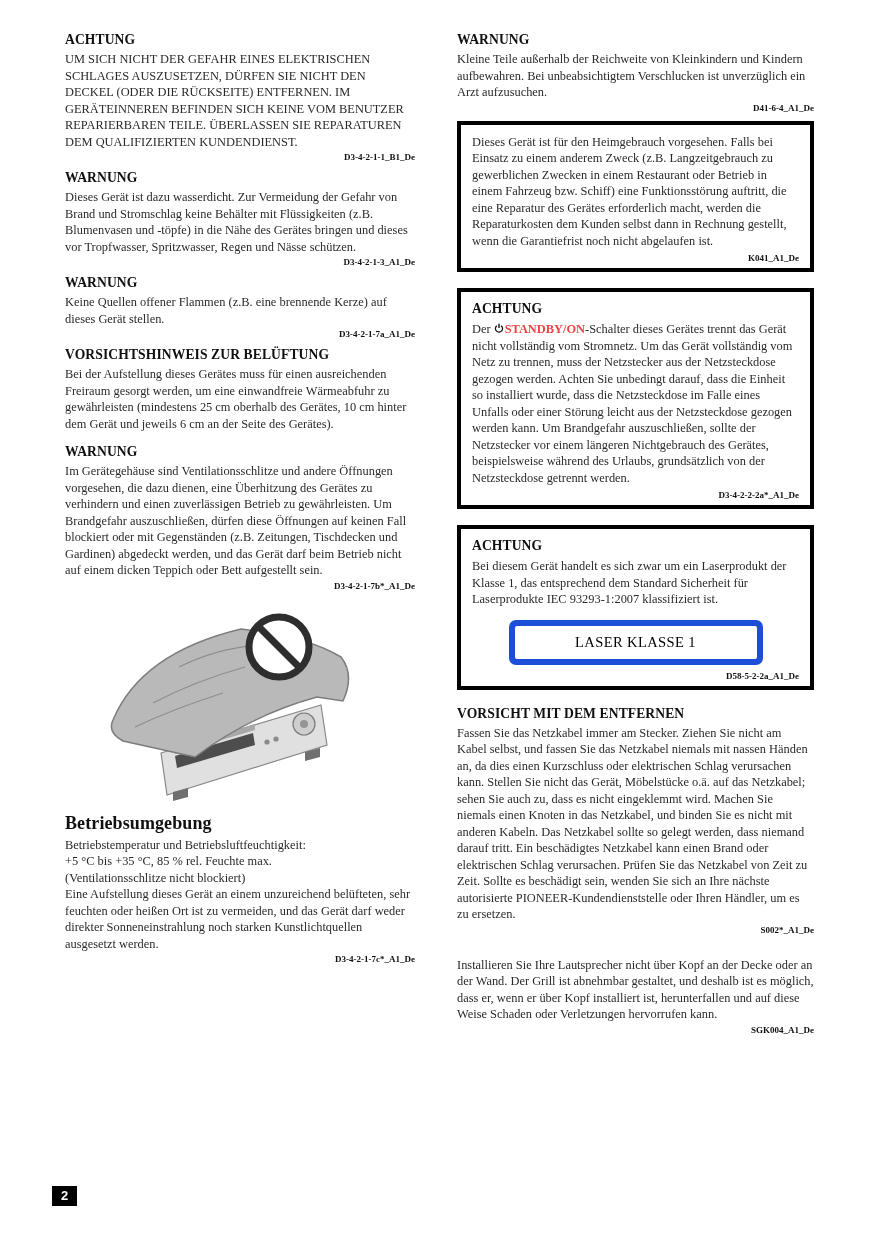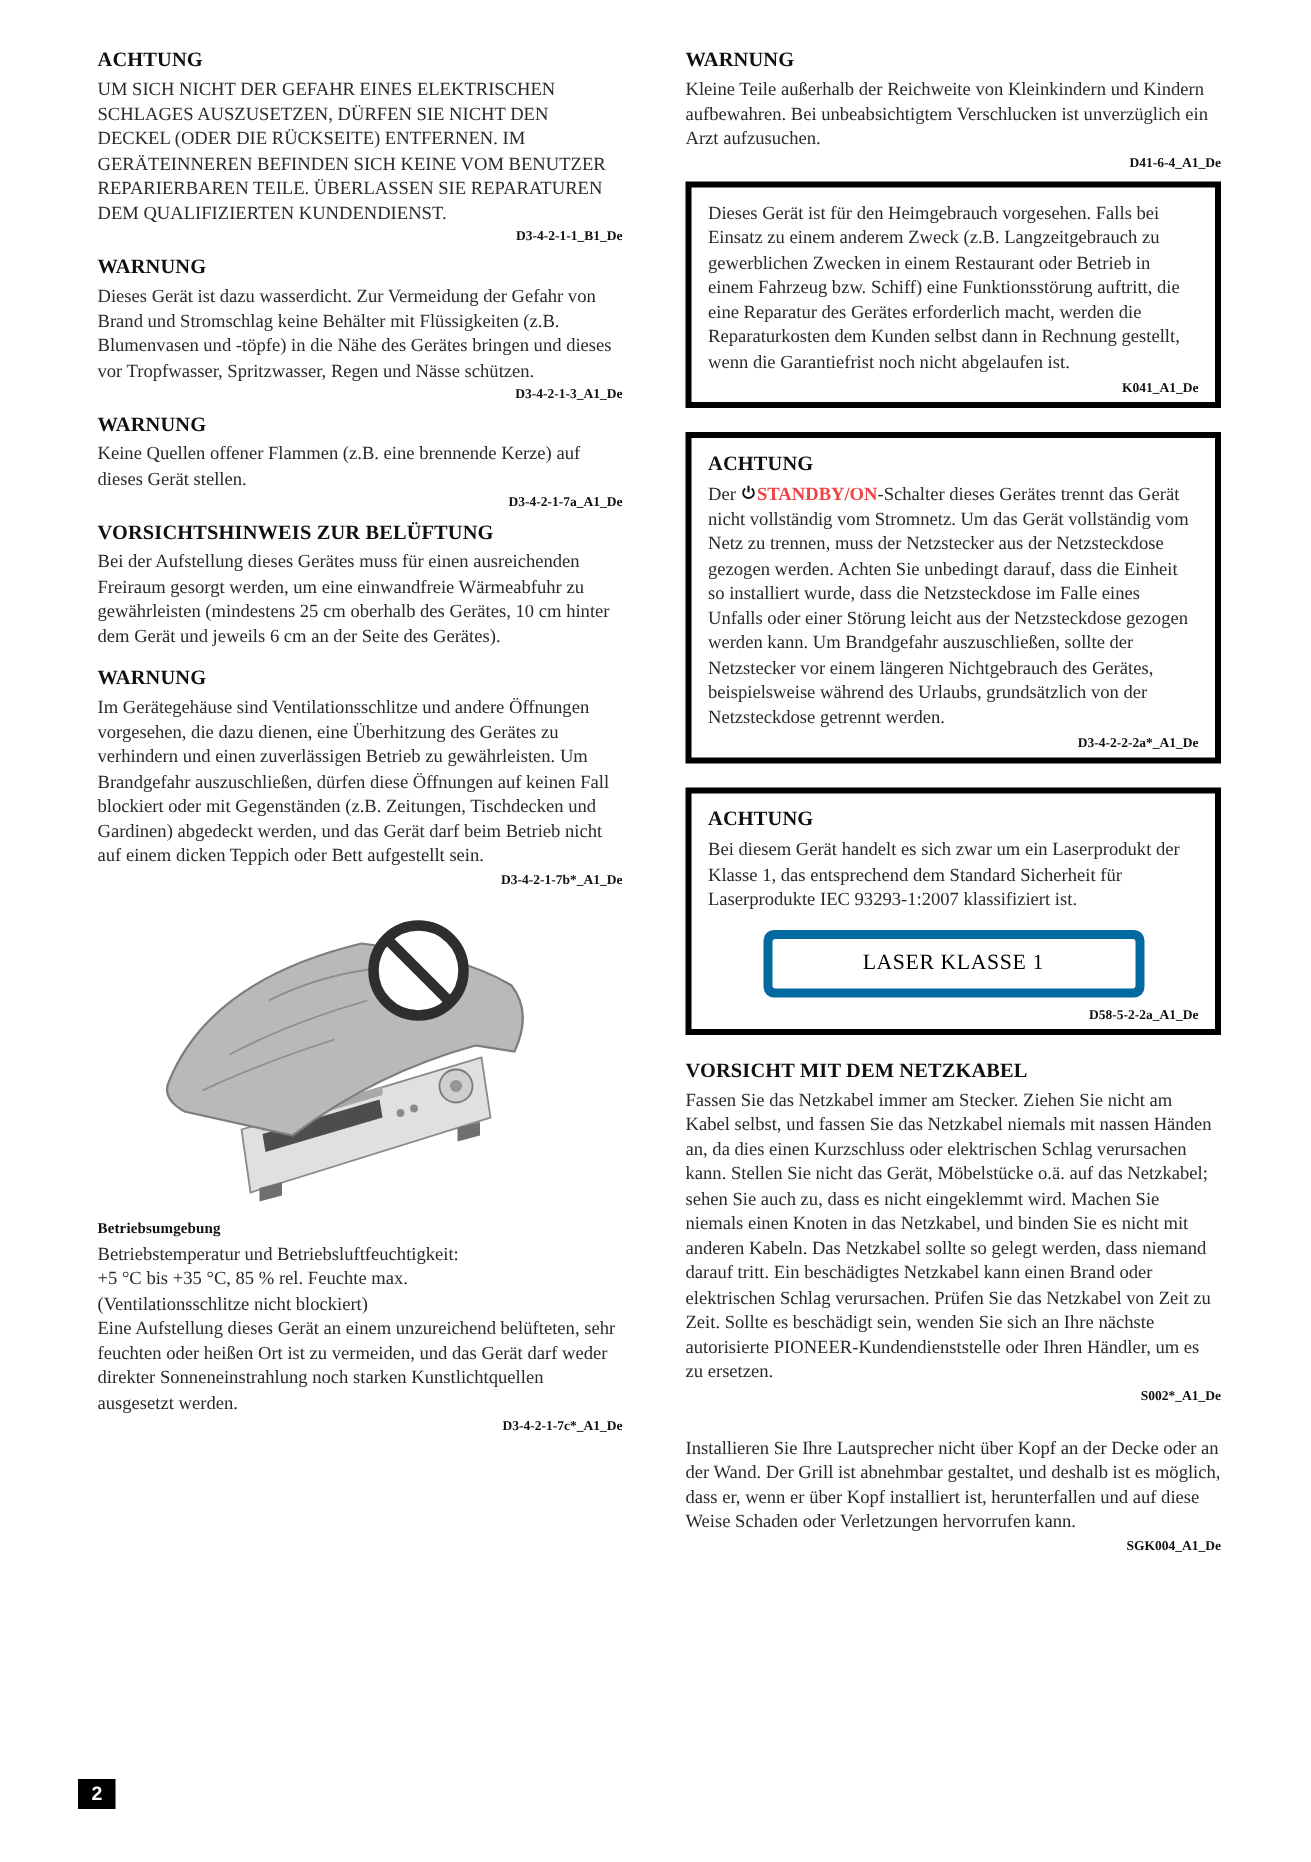--- a/index.html
+++ b/index.html
@@ -16,42 +16,42 @@
   .col-left  { left: 65px;  width: 350px; }
   .col-right { left: 457px; width: 357px; }
 
   .sec { margin: 0 0 8px 0; }
   .gap-top { margin-top: 12px; }
 
   .heading {
     font-size: 13.6px; font-weight: bold; color: #101010;
     margin: 0 0 3px 0; letter-spacing: 0.1px;
   }
-  .heading-lg { font-size: 10px; }
+  .heading-lg { font-size: 18px; }
 
   .body {
     font-size: 12.4px; line-height: 1.33; margin: 0; color: #2a2a2a;
   }
   .pre-line { white-space: pre-line; }
 
   .code {
     font-size: 9px; font-weight: bold; color: #101010;
     text-align: right; margin: 2px 0 7px 0;
   }
 
   .box {
     border: 4px solid #000000;
     padding: 9px 11px 3px 11px;
     margin: 0 0 16px 0;
   }
   .box .code { margin: 4px 0 2px 0; }
   .box .heading { margin-bottom: 4px; }
 
   .laser-badge {
-    background: #0369a1;
+    background: #1d4ed8;
     border-radius: 7px;
     width: 254px;
     padding: 6px;
     margin: 12px auto 6px auto;
   }
   .laser-inner {
     background: #ffffff;
     border-radius: 2px;
     text-align: center;
     font-size: 14.5px;
@@ -170,21 +170,21 @@
     <div class="box">
       <h2 class="heading">ACHTUNG</h2>
       <p class="body">Bei diesem Gerät handelt es sich zwar um ein Laserprodukt der Klasse 1, das entsprechend dem Standard Sicherheit für Laserprodukte IEC 93293-1:2007 klassifiziert ist.</p>
       <div class="laser-badge">
         <div class="laser-inner">LASER KLASSE 1</div>
       </div>
       <div class="code">D58-5-2-2a_A1_De</div>
     </div>
 
     <section class="sec">
-      <h2 class="heading">VORSICHT MIT DEM NETZKABEL</h2>
+      <h2 class="heading">VORSICHT MIT DEM ENTFERNEN</h2>
       <p class="body">Fassen Sie das Netzkabel immer am Stecker. Ziehen Sie nicht am Kabel selbst, und fassen Sie das Netzkabel niemals mit nassen Händen an, da dies einen Kurzschluss oder elektrischen Schlag verursachen kann. Stellen Sie nicht das Gerät, Möbelstücke o.ä. auf das Netzkabel; sehen Sie auch zu, dass es nicht eingeklemmt wird. Machen Sie niemals einen Knoten in das Netzkabel, und binden Sie es nicht mit anderen Kabeln. Das Netzkabel sollte so gelegt werden, dass niemand darauf tritt. Ein beschädigtes Netzkabel kann einen Brand oder elektrischen Schlag verursachen. Prüfen Sie das Netzkabel von Zeit zu Zeit. Sollte es beschädigt sein, wenden Sie sich an Ihre nächste autorisierte PIONEER-Kundendienststelle oder Ihren Händler, um es zu ersetzen.</p>
       <div class="code">S002*_A1_De</div>
     </section>
 
     <section class="sec" style="margin-top:22px">
       <p class="body">Installieren Sie Ihre Lautsprecher nicht über Kopf an der Decke oder an der Wand. Der Grill ist abnehmbar gestaltet, und deshalb ist es möglich, dass er, wenn er über Kopf installiert ist, herunterfallen und auf diese Weise Schaden oder Verletzungen hervorrufen kann.</p>
       <div class="code">SGK004_A1_De</div>
     </section>
 
   </div>

